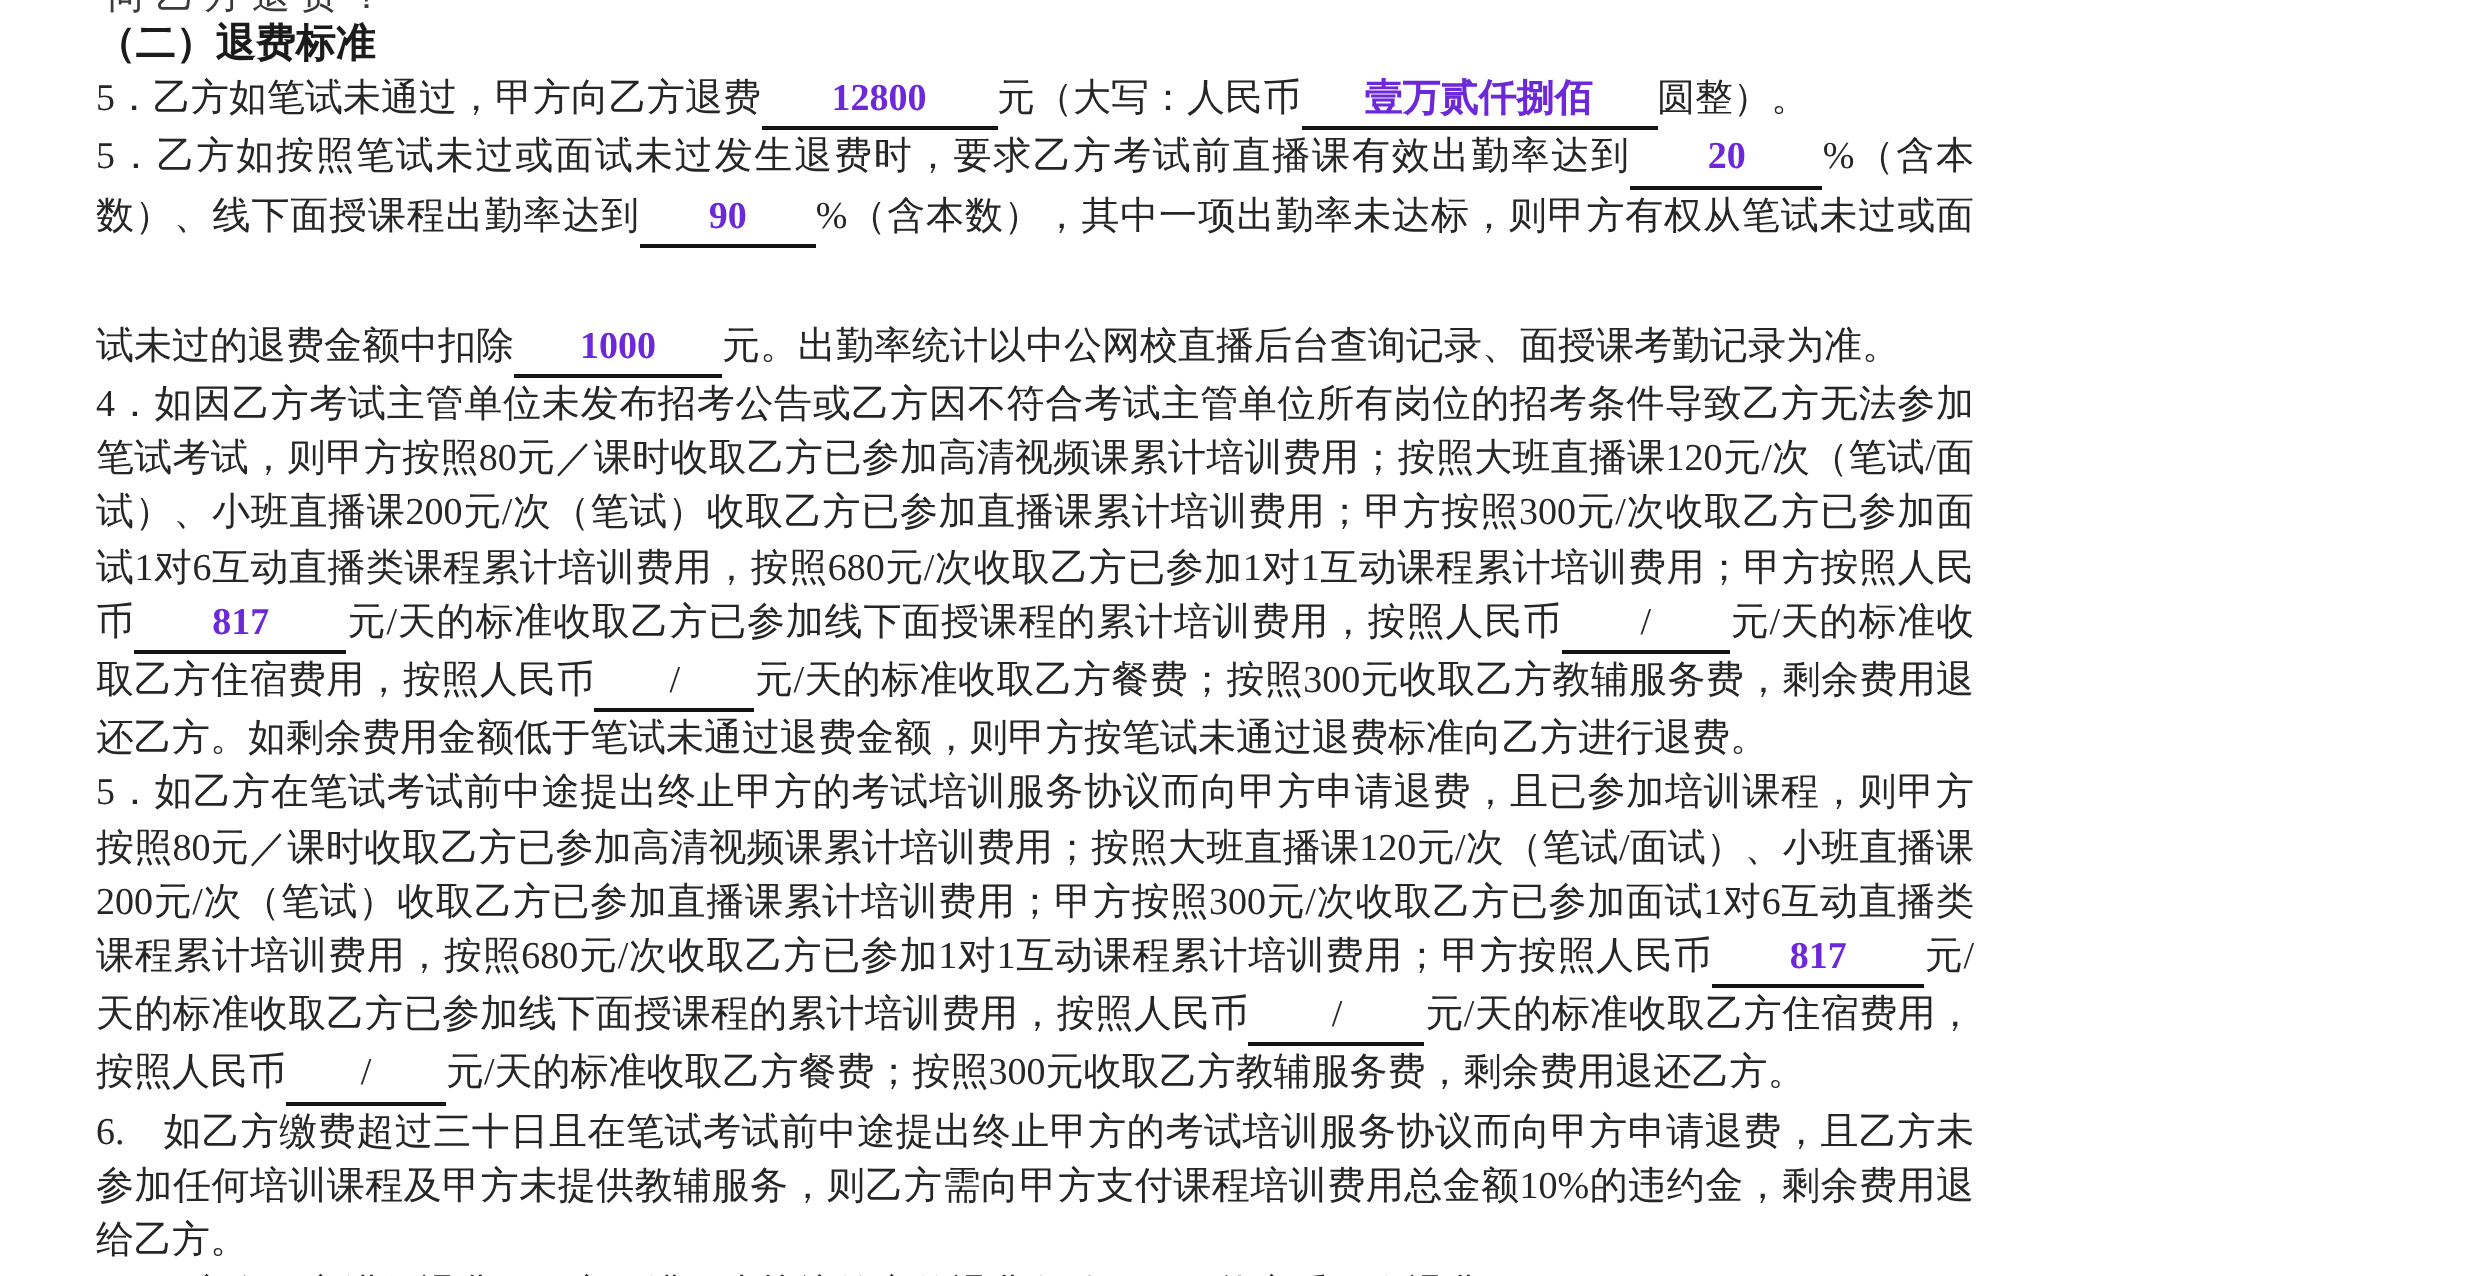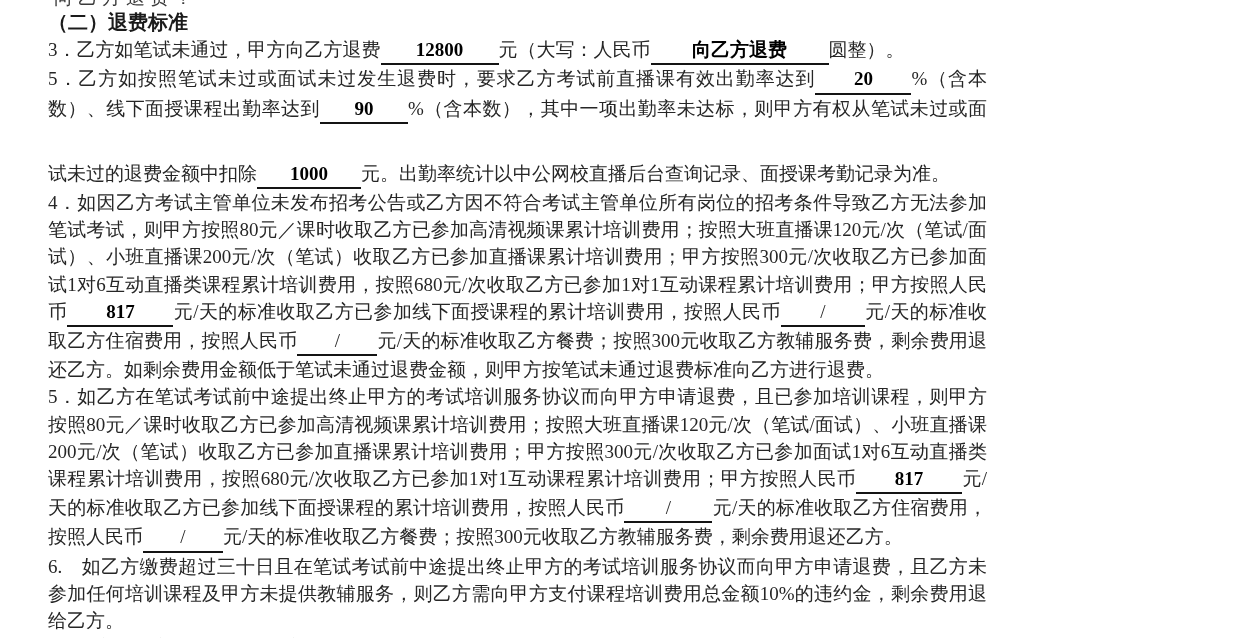--- a/index.html
+++ b/index.html
@@ -39,33 +39,33 @@
     color:#262626;
   }
   .blank{
     display:inline-block;
     border-bottom:2px solid #141414;
     text-align:center;
     padding:0 3px;
     box-sizing:border-box;
     min-width:80px;
   }
-  .blank.bold{font-weight:700;color:#000000;}
+  .blank.bold{font-weight:700;color:#6d28d9;}
 </style>
 </head>
 <body>
 
 <div class="page">
   <div class="content">
     <div class="clipped-line">
       <span>向乙方退费？</span>
     </div>
     <p class="heading">（二）退费标准</p>
     <div>
-        <p class="para"><span>3．乙方如笔试未通过，甲方向乙方退费</span><span class="blank bold" style="min-width: 118px;">12800</span><span>元（大写：人民币</span><span class="blank bold" style="min-width: 178px;">向乙方退费</span><span>圆整）。</span></p>
+        <p class="para"><span>5．乙方如笔试未通过，甲方向乙方退费</span><span class="blank bold" style="min-width: 118px;">12800</span><span>元（大写：人民币</span><span class="blank bold" style="min-width: 178px;">壹万贰仟捌佰</span><span>圆整）。</span></p>
         <p class="para"><span>5．乙方如按照笔试未过或面试未过发生退费时，要求乙方考试前直播课有效出勤率达到</span><span class="blank bold" style="min-width: 96px;">20</span><span>%（含本数）、线下面授课程出勤率达到</span><span class="blank bold" style="min-width: 88px;">90</span><span>%（含本数），其中一项出勤率未达标，则甲方有权从笔试未过或面试未过的退费金额中扣除</span><span class="blank bold" style="min-width: 104px; margin-top: 36px;">1000</span><span>元。出勤率统计以中公网校直播后台查询记录、面授课考勤记录为准。</span></p>
         <p class="para"><span>4．如因乙方考试主管单位未发布招考公告或乙方因不符合考试主管单位所有岗位的招考条件导致乙方无法参加笔试考试，则甲方按照80元／课时收取乙方已参加高清视频课累计培训费用；按照大班直播课120元/次（笔试/面试）、小班直播课200元/次（笔试）收取乙方已参加直播课累计培训费用；甲方按照300元/次收取乙方已参加面试1对6互动直播类课程累计培训费用，按照680元/次收取乙方已参加1对1互动课程累计培训费用；甲方按照人民币</span><span class="blank bold" style="min-width: 106px;">817</span><span>元/天的标准收取乙方已参加线下面授课程的累计培训费用，按照人民币</span><span class="blank" style="min-width: 84px;">/</span><span>元/天的标准收取乙方住宿费用，按照人民币</span><span class="blank" style="min-width: 80px;">/</span><span>元/天的标准收取乙方餐费；按照300元收取乙方教辅服务费，剩余费用退还乙方。如剩余费用金额低于笔试未通过退费金额，则甲方按笔试未通过退费标准向乙方进行退费。</span></p>
         <p class="para"><span>5．如乙方在笔试考试前中途提出终止甲方的考试培训服务协议而向甲方申请退费，且已参加培训课程，则甲方按照80元／课时收取乙方已参加高清视频课累计培训费用；按照大班直播课120元/次（笔试/面试）、小班直播课200元/次（笔试）收取乙方已参加直播课累计培训费用；甲方按照300元/次收取乙方已参加面试1对6互动直播类课程累计培训费用，按照680元/次收取乙方已参加1对1互动课程累计培训费用；甲方按照人民币</span><span class="blank bold" style="min-width: 106px;">817</span><span>元/天的标准收取乙方已参加线下面授课程的累计培训费用，按照人民币</span><span class="blank" style="min-width: 88px;">/</span><span>元/天的标准收取乙方住宿费用，按照人民币</span><span class="blank" style="min-width: 80px;">/</span><span>元/天的标准收取乙方餐费；按照300元收取乙方教辅服务费，剩余费用退还乙方。</span></p>
         <p class="para"><span>6.　如乙方缴费超过三十日且在笔试考试前中途提出终止甲方的考试培训服务协议而向甲方申请退费，且乙方未参加任何培训课程及甲方未提供教辅服务，则乙方需向甲方支付课程培训费用总金额10%的违约金，剩余费用退给乙方。</span></p>
         <p class="para"><span>7．甲方向乙方进行退费，乙方须满足本协议约定的退费条件，且只能享受一次退费。</span></p>
       </div>
   </div>
 </div>
 
 </body></html>

